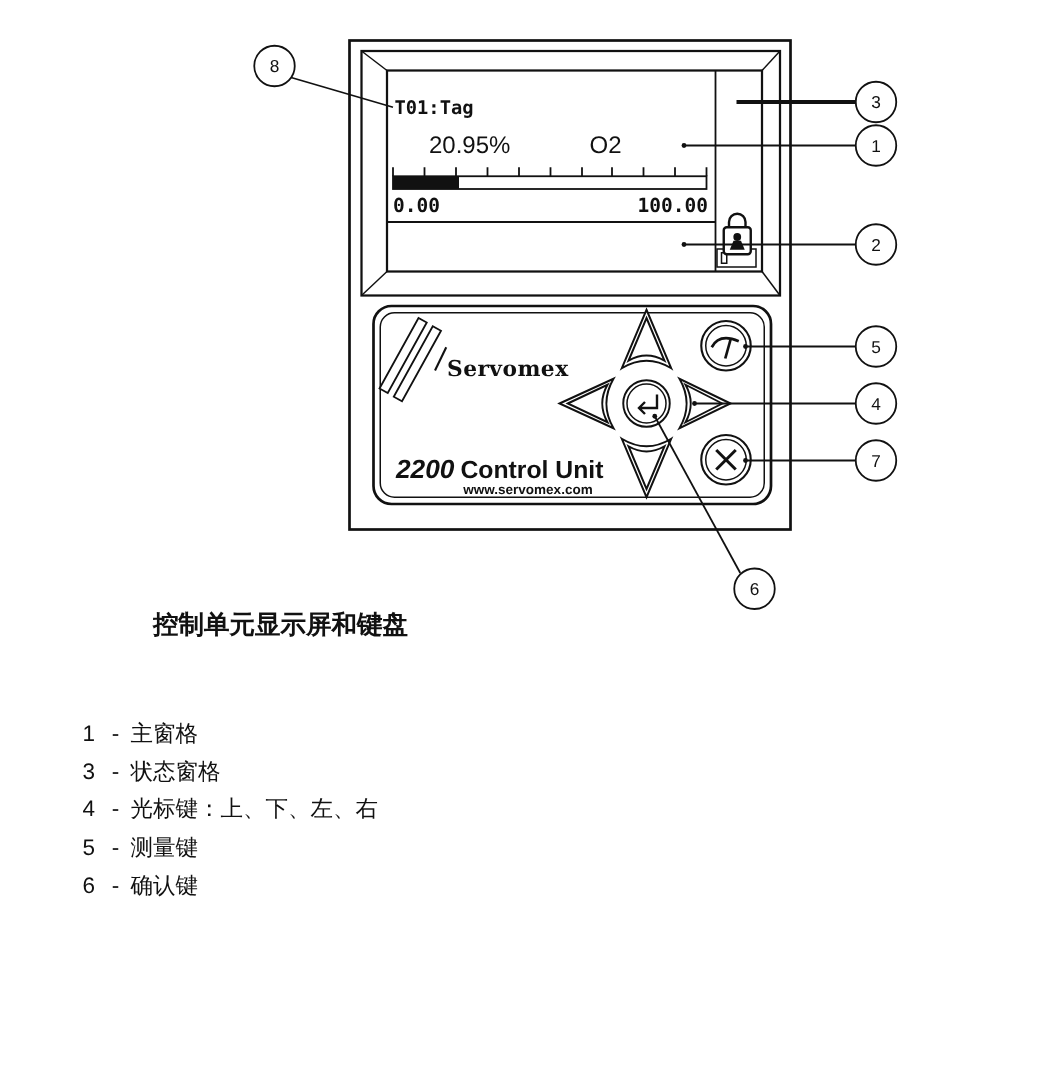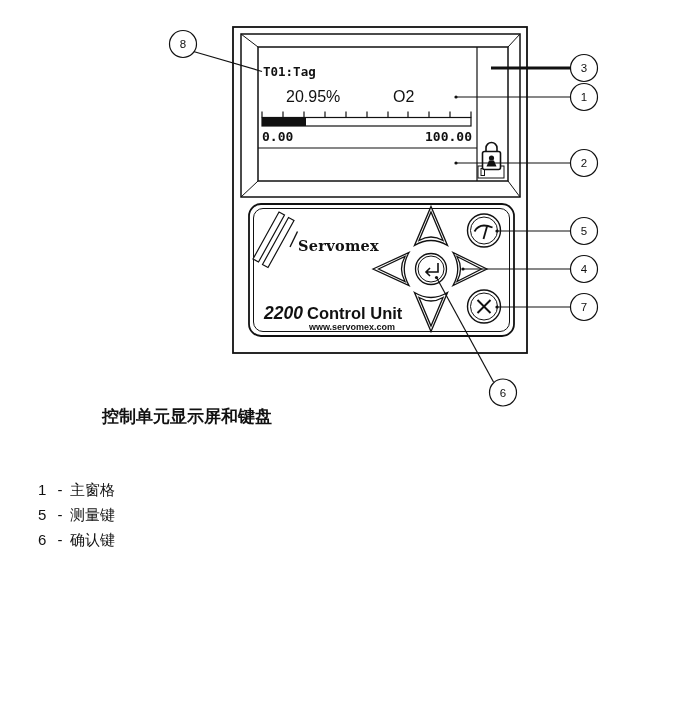--- a/index.html
+++ b/index.html
@@ -1,20 +1,20 @@
 <!DOCTYPE html>
 <html><head>
 <meta charset="utf-8">
 <style>
   html,body{margin:0;padding:0;background:#fff;}
   .page{position:relative;width:698px;height:711px;background:#fff;overflow:hidden;
         font-family:"Liberation Sans",sans-serif;color:#111;}
   .diagram-svg{position:absolute;left:0;top:0;}
   .caption{position:absolute;left:68px;top:405px;font-size:17px;font-weight:bold;white-space:nowrap;margin-left:34px;}
-  .legend{position:absolute;left:38px;top:477px;font-size:15px;}
+  .legend{position:absolute;left:55px;top:477px;font-size:15px;}
   .legend-row{height:25.2px;line-height:25.2px;white-space:nowrap;}
   .legend-row .num{display:inline-block;min-width:12px;}
   .legend-row .dash{display:inline-block;width:20px;text-align:center;}
   svg text{fill:#111;stroke:none;}
 </style>
 </head>
 <body>
 
 <div class="page">
 
@@ -173,20 +173,26 @@
     </g>
   </svg>
 
   <div class="caption">控制单元显示屏和键盘</div>
 
   <div class="legend">
     <div class="legend-row">
       <span class="num">1</span><span class="dash">-</span><span class="lbl">主窗格</span>
     </div>
     <div class="legend-row">
+      <span class="num">3</span><span class="dash">-</span><span class="lbl">状态窗格</span>
+    </div>
+    <div class="legend-row">
+      <span class="num">4</span><span class="dash">-</span><span class="lbl">光标键：上、下、左、右</span>
+    </div>
+    <div class="legend-row">
       <span class="num">5</span><span class="dash">-</span><span class="lbl">测量键</span>
     </div>
     <div class="legend-row">
       <span class="num">6</span><span class="dash">-</span><span class="lbl">确认键</span>
     </div>
   </div>
 
 </div>
 
 </body></html>

